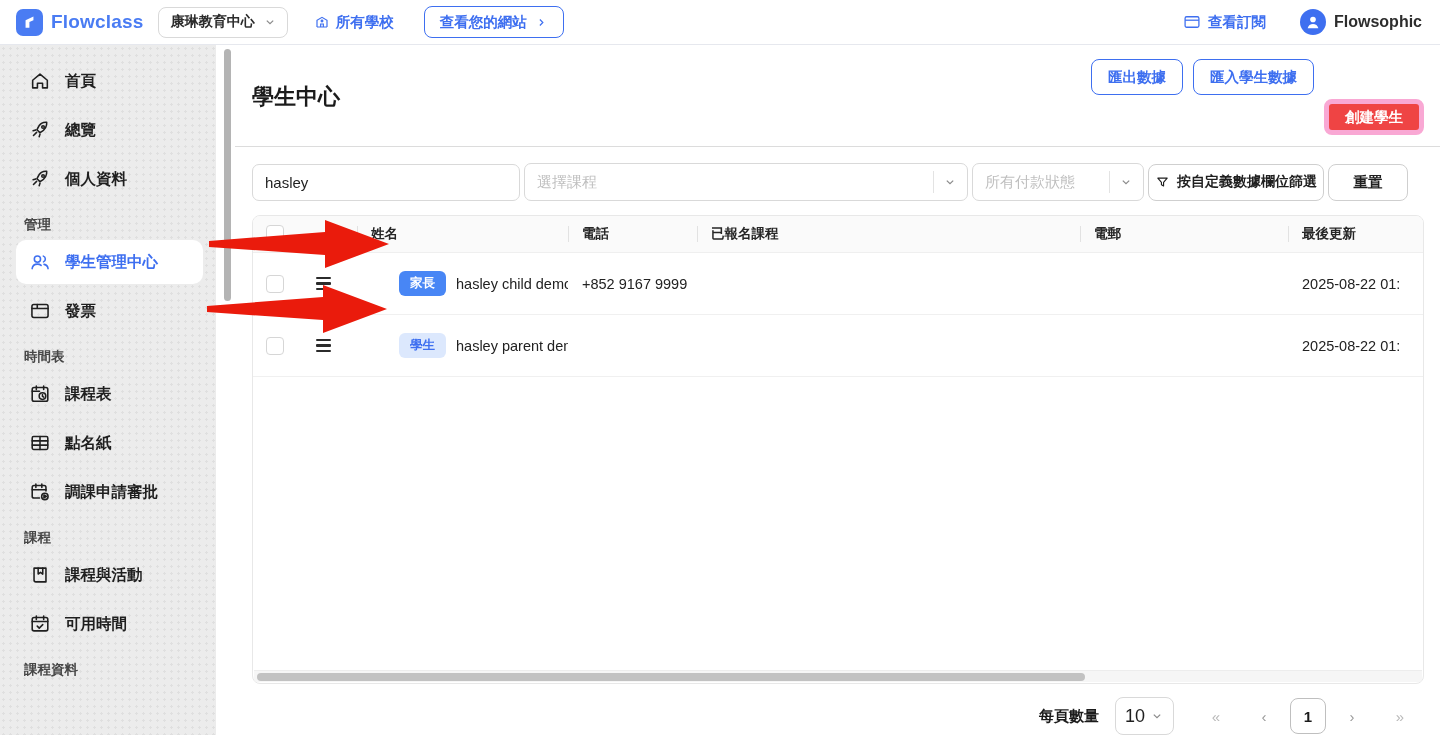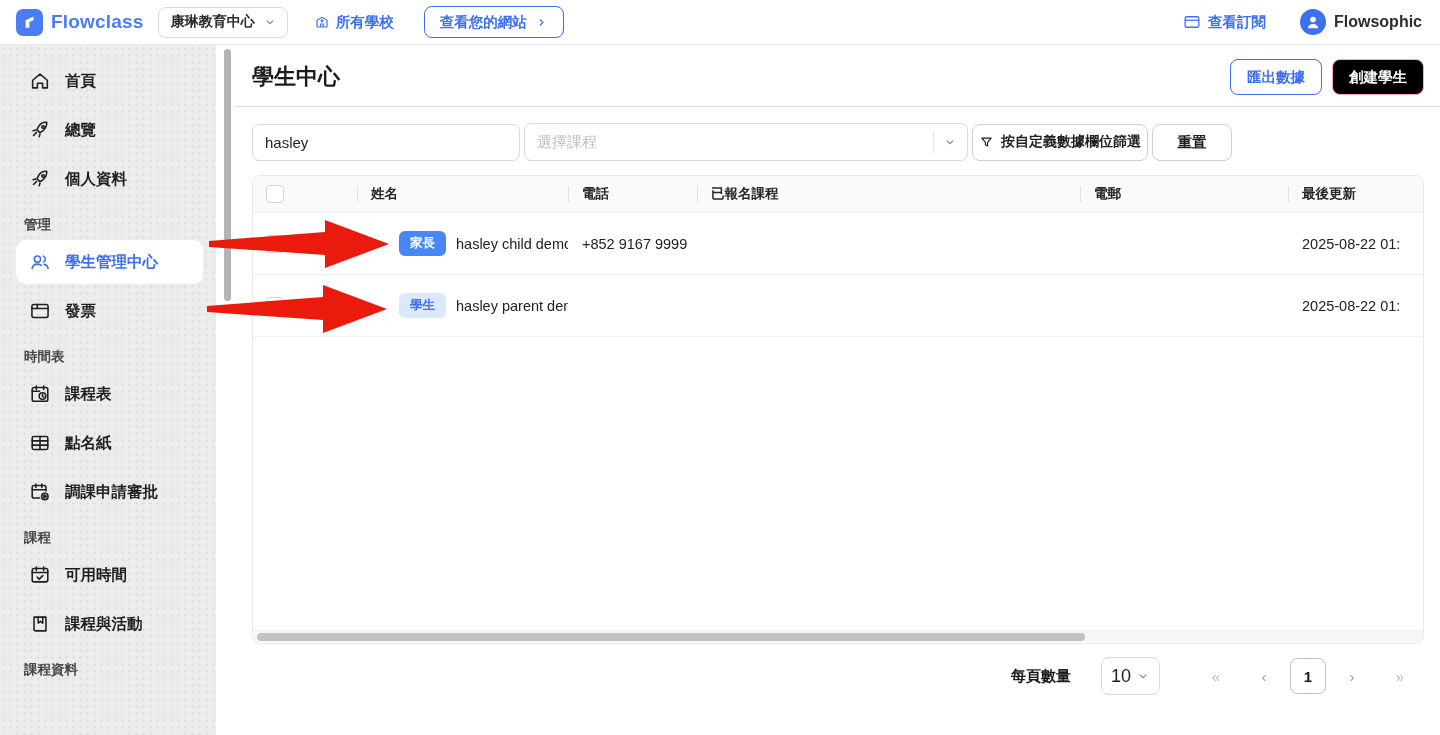--- a/index.html
+++ b/index.html
@@ -54,21 +54,21 @@
 
   
   .main { position:absolute; top:45px; left:235px; width:1205px; bottom:0; background:#fff;
     padding:14px 16px 0 17px; }
   .title-row { display:flex; align-items:center;justify-content:space-between; }
   .page-title { font-size:22px; font-weight:700; color:#1b1b1b; }
   .title-actions { margin-left:auto; display:flex; gap:10px; }
   .btn { height:36px; border-radius:8px; font-size:14.5px; font-weight:700; padding:0 16px;
     cursor:pointer; font-family:inherit; }
   .btn-outline { background:#fff; border:1px solid #3e6ff0; color:#3e6ff0; }
-  .btn-primary { background:#000000; border:1px solid #f9a8d4; color:#fff; }
+  .btn-primary { background:#ef4444; border:5px solid #f9a8d4; color:#fff;margin-top:40px; }
   .divider { height:1px; background:#dcdcdc; margin:11px -16px 0 -17px; }
 
   .filter-row { margin-top:16px; display:flex; gap:4px; align-items:center; }
   .search-input { width:268px; height:37px; border:1px solid #d9d9d9; border-radius:7px;
     padding:0 12px; font-size:15px; font-family:inherit; color:#1f1f1f; outline:none; }
   .fake-select { height:38px; border:1px solid #d9d9d9; border-radius:7px; background:#fff;
     display:flex; align-items:center; padding:0 10px 0 12px; font-size:15px; color:#bfbfbf;
     cursor:pointer; }
   .fake-select .fsv { flex:1; white-space:nowrap; overflow:hidden; }
   .fake-select .vdiv { width:1px; height:22px; background:#e3e3e3; margin-right:9px; }
@@ -112,21 +112,21 @@
   .badge-student { background:#dce8fd; color:#3e6ff0; }
   .cell-text { padding-left:14px; white-space:nowrap; overflow:hidden; }
 
   .hscroll { position:absolute; left:1px; right:1px; bottom:1px; height:12px;
     background:#f6f6f6; border-top:1px solid #ededed; }
   .hthumb { position:absolute; left:3px; top:2px; width:828px; height:8px;
     background:#c2c2c2; border-radius:4px; cursor:pointer; }
 
   
   .pag-row { margin-top:13px; display:flex; align-items:center; justify-content:flex-end;
-    gap:18px; }
+    gap:4px; }
   .pp-label { font-size:15px; font-weight:700; color:#1b1b1b; margin-right:12px; }
   .pp-select { width:59px; height:38px; border:1px solid #d9d9d9; border-radius:8px;
     display:flex; align-items:center; justify-content:center; gap:5px; font-size:18px;
     color:#1f1f1f; cursor:pointer; background:#fff; }
   .pag-nav { display:flex; align-items:center; gap:0; margin-left:14px; }
   .pag-btn { width:48px; text-align:center; font-size:15px; color:#b9b9b9; cursor:pointer;
     user-select:none; }
   .pag-btn.dark { color:#9a9a9a; }
   .page-box { width:36px; height:36px; border:1px solid #bfbfbf; border-radius:8px;
     display:flex; align-items:center; justify-content:center; font-size:15px; font-weight:600;
@@ -260,55 +260,63 @@
           <circle cx="17.3" cy="16.8" r="3.5"></circle>
           <path d="m16.3 15.3 2.8 1.5-2.8 1.5z"></path>
         </svg>
       <span>調課申請審批</span>
     </div>
 
     <div class="side-section">課程</div>
 
     <div class="side-item">
       <svg viewBox="0 0 24 24">
+          <path d="M5.5 4.5h13v15h-11a2 2 0 0 1-2-2z"></path>
+          <path d="M10 4.5V11l2.5-1.9L15 11V4.5"></path>
+        </svg>
+      <span>課程與活動</span>
+    </div>
+    <div class="side-item">
+      <svg viewBox="0 0 24 24">
           <rect x="3.5" y="5" width="17" height="14.5" rx="2"></rect>
           <path d="M8 3.2V7M16 3.2V7M3.5 9.3h17"></path>
           <path d="m9 14.3 2.2 2.2 3.8-3.8"></path>
         </svg>
       <span>可用時間</span>
-    </div>
-    <div class="side-item">
-      <svg viewBox="0 0 24 24">
-          <path d="M5.5 4.5h13v15h-11a2 2 0 0 1-2-2z"></path>
-          <path d="M10 4.5V11l2.5-1.9L15 11V4.5"></path>
-        </svg>
-      <span>課程與活動</span>
     </div>
 
     <div class="side-section">課程資料</div>
   </div>
   <div class="sb-thumb"></div>
 </aside>
 
 <main class="main">
 
   <div class="title-row">
     <h1 class="page-title">學生中心</h1>
     <div class="title-actions">
       <button class="btn btn-outline">匯出數據</button>
+      <button class="btn btn-outline">匯入學生數據</button>
       <button class="btn btn-primary">創建學生</button>
     </div>
   </div>
 
   <div class="divider"></div>
 
   <div class="filter-row">
     <input class="search-input" type="text" value="hasley" style="">
     <div class="fake-select sel-course">
       <span class="fsv">選擇課程</span>
+      <span class="vdiv"></span>
+      <svg class="chev" viewBox="0 0 24 24">
+          <path d="M6.5 9.5 12 15l5.5-5.5" fill="none"></path>
+        </svg>
+    </div>
+    <div class="fake-select sel-payment">
+      <span class="fsv">所有付款狀態</span>
       <span class="vdiv"></span>
       <svg class="chev" viewBox="0 0 24 24">
           <path d="M6.5 9.5 12 15l5.5-5.5" fill="none"></path>
         </svg>
     </div>
     <button class="btn-filter">
       <svg viewBox="0 0 24 24">
           <path d="M4.5 5h15l-5.8 6.8v5.7l-3.4-1.9v-3.8z" fill="none"></path>
         </svg>
       <span>按自定義數據欄位篩選</span>

